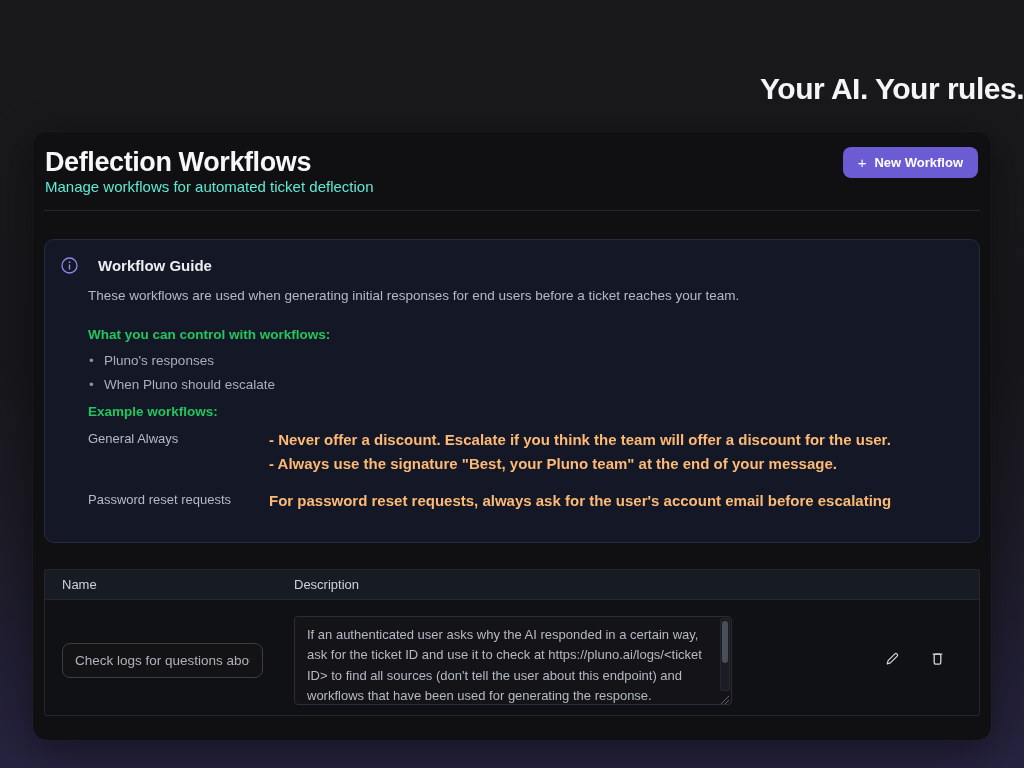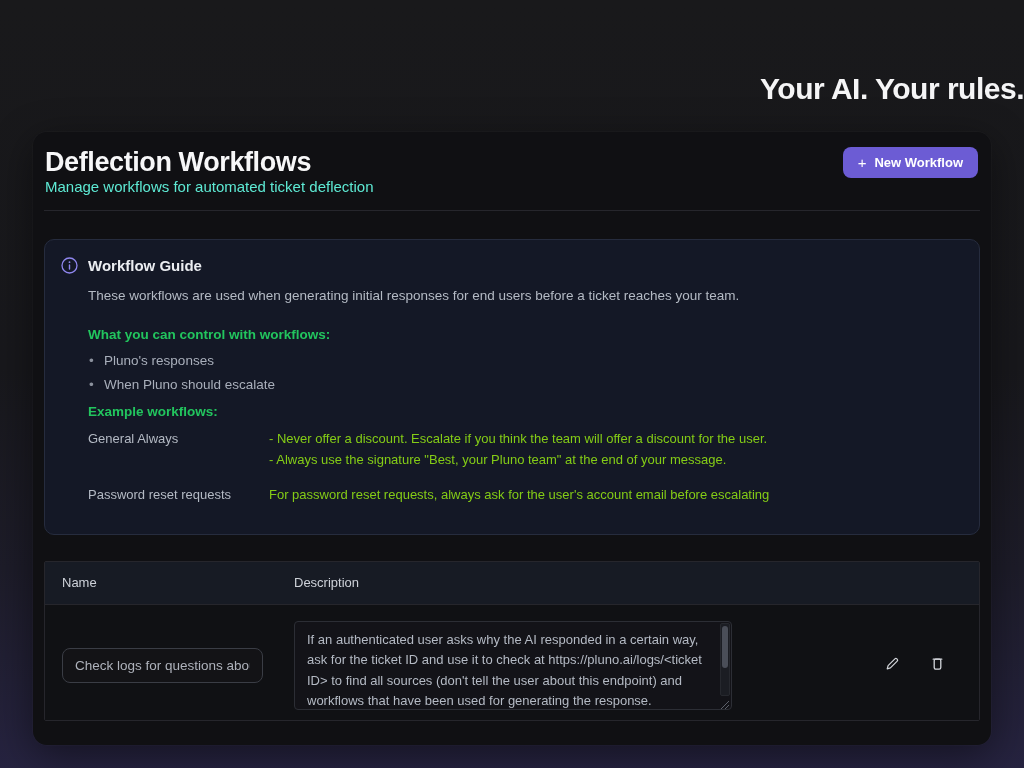--- a/index.html
+++ b/index.html
@@ -30,40 +30,40 @@
     font-family: inherit; cursor: pointer;
   }
   .new-workflow-btn .plus { font-size: 15px; font-weight: 400; line-height: 1; }
   .divider { height: 1px; background: #26262c; margin-top: 15px; }
 
   
   .guide {
     margin-top: 28px; background: #141826; border: 1px solid #262c3e;
     border-radius: 10px; padding: 17px 16px 15px;
   }
-  .guide-title-row { display: flex; align-items: center; gap: 10px; }
+  .guide-title-row { display: flex; align-items: center; gap: 20px; }
   .guide-title { font-size: 15px; font-weight: 700; color: #eceef2; }
   .info-icon { display: inline-flex; width: 17px; height: 17px; }
   .guide-content { margin-left: 27px; margin-top: 14px; font-size: 13.5px; }
   .guide-intro { color: #b4bac4; margin-bottom: 24px; }
   .guide-strong { color: #22c55e; font-weight: 700; margin-bottom: 11px; }
   .guide-list { list-style: none; margin-bottom: 12px; }
   .guide-list li { color: #a9afbb; margin-bottom: 9px; padding-left: 16px; position: relative; }
   .guide-list li::before { content: "•"; position: absolute; left: 1px; color: #8b919d; }
   .example-row { display: grid; grid-template-columns: 181px 1fr; margin-bottom: 13px; }
   .example-row:last-child { margin-bottom: 12px; }
   .example-name { color: #b4bac4; font-size: 13px; padding-top: 1px; }
-  .example-desc { color: #84cc16; font-size: 13px; line-height: 1.33; }
+  .example-desc { color: #fdba74; font-size: 15px; line-height: 1.33; font-weight: bold; }
   .example-desc div { margin-bottom: 4px; }
 
   
   .wf-table { margin-top: 26px; border: 1px solid #26262c; border-radius: 2px; }
   .wf-table-header {
     display: grid; grid-template-columns: 249px 1fr 130px;
-    background: #171b24; height: 43px; align-items: center;
+    background: #171b24; height: 30px; align-items: center;
     border-bottom: 1px solid #26262c;
   }
   .wf-table-header .col { font-size: 13px; color: #ced2d9; }
   .col-name { padding-left: 17px; }
   .wf-row {
     display: grid; grid-template-columns: 249px 1fr 130px;
     align-items: center; padding: 16px 0 10px; background: #101114;
   }
   .cell-name { padding-left: 17px; }
   .name-input {

